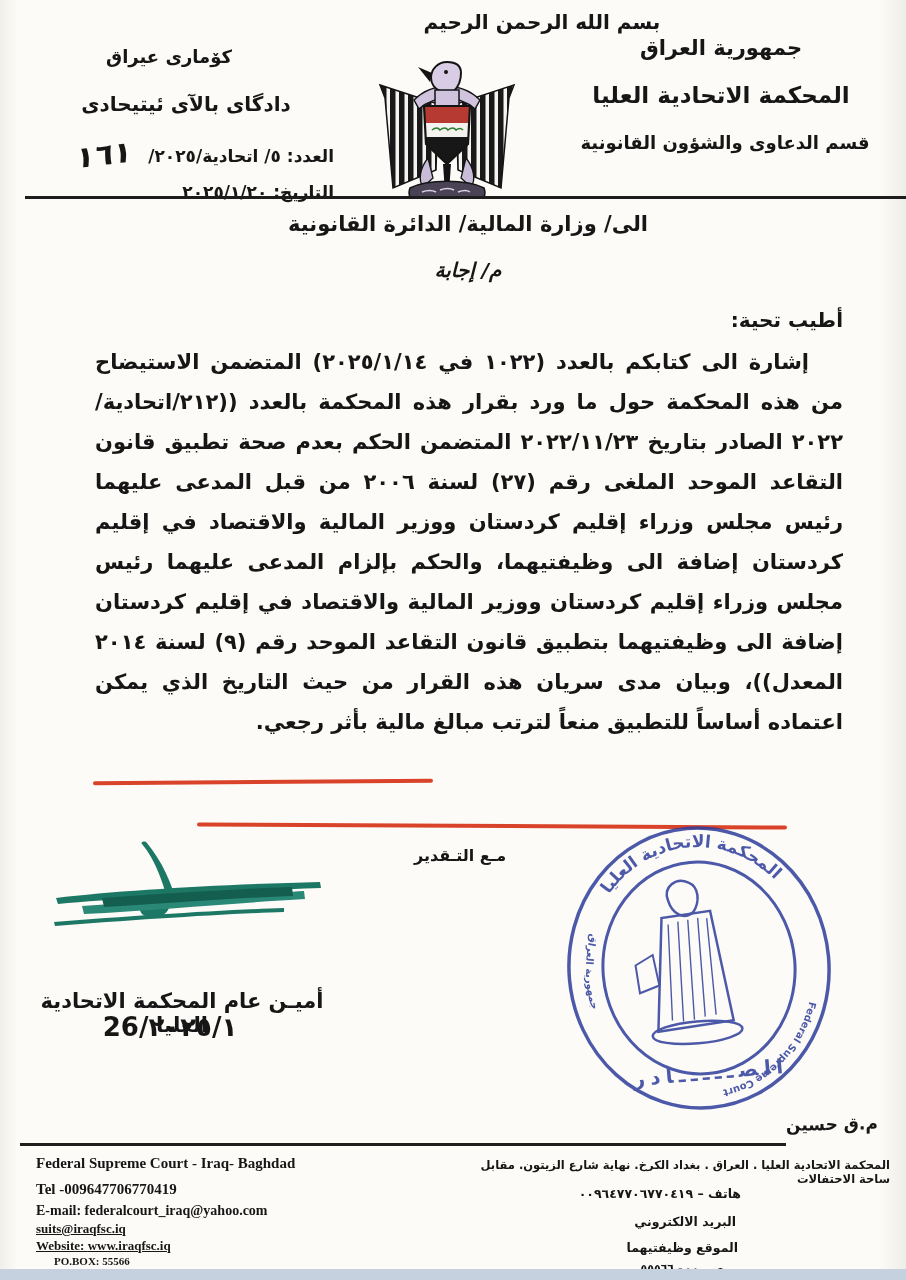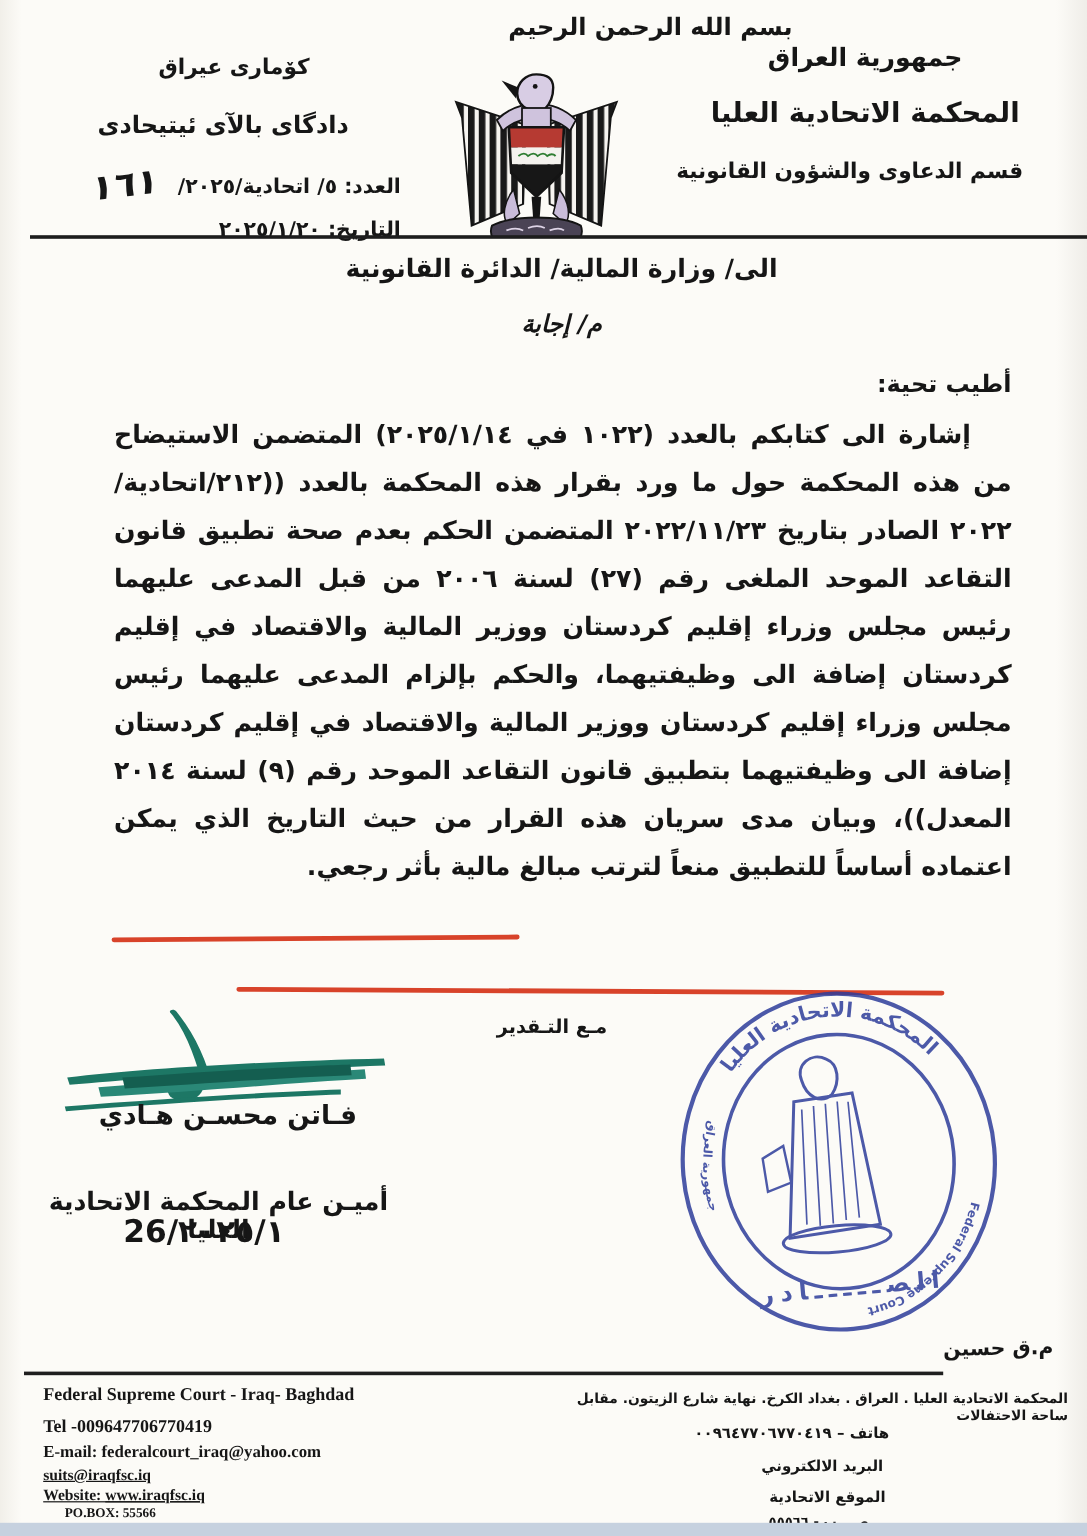--- a/index.html
+++ b/index.html
@@ -15,22 +15,22 @@
     color:#161616;
   }
   .abs{position:absolute;}
   .ar{direction:rtl;}
   .b{font-weight:bold;}
   .center{text-align:center;}
   
   .bismillah{left:392px;top:10px;width:300px;font-size:20px;}
   .hdr-right-1{left:561px;top:36px;width:320px;font-size:21px;}
   .hdr-right-2{left:561px;top:82px;width:320px;font-size:23px;}
-  .hdr-right-3{left:548px;top:132px;width:320px;font-size:18px;}
-  .hdr-left-1{left:35px;top:46px;width:320px;font-size:18px;}
+  .hdr-right-3{left:565px;top:132px;width:320px;font-size:18px;}
+  .hdr-left-1{left:9px;top:46px;width:320px;font-size:18px;}
   .hdr-left-2{left:26px;top:92px;width:320px;font-size:20px;}
   .numline{left:26px;top:134px;width:320px;font-size:17px;text-align:right;padding-right:12px;box-sizing:border-box;}
   .handwritten-num{display:inline-block;font-size:30px;transform:skewX(-12deg) rotate(-7deg) translateY(3px);margin-right:10px;letter-spacing:4px;}
   .dateline{left:26px;top:182px;width:320px;font-size:17px;text-align:right;padding-right:12px;box-sizing:border-box;}
   .top-rule{left:25px;top:196px;width:881px;height:3px;background:#1d1d1d;}
   .emblem{left:372px;top:52px;}
   
   .addr1{left:268px;top:212px;width:400px;font-size:21px;}
   .addr2{left:268px;top:258px;width:400px;font-size:20px;font-style:italic;}
   .greeting{right:63px;top:308px;font-size:20px;}
@@ -137,21 +137,20 @@
 
   <svg class="abs sig-svg" width="300" height="95" viewBox="0 0 300 95">
     <path d="M128,70 C122,48 114,22 100,6 C98,4 103,2 105,5 C119,22 131,46 135,68 Z" fill="#1d7765"></path>
     <path d="M112,56 C100,56 93,67 100,76 C109,83 123,80 127,70 C129,62 122,56 112,56 Z" fill="#1d7765"></path>
     <path d="M14,60 C80,52 190,46 278,44 L279,50 C196,53 84,60 16,66 Z" fill="#1d7765"></path>
     <path d="M40,68 C120,62 210,56 262,53 L263,61 C206,64 118,72 42,76 Z" fill="#2a8877"></path>
     <path d="M60,60 C140,54 220,50 250,49 L251,58 C190,60 120,66 62,69 Z" fill="#145e50"></path>
     <path d="M12,84 C90,78 180,72 242,70 L242,74 C180,76 92,82 13,88 Z" fill="#1d7765"></path>
   </svg>
 
-  <div class="abs sig-name b center ar">فـاتن محسـن هـادي</div>
   <div class="abs sig-title b center ar">أميـن عام المحكمة الاتحادية العليا</div>
   <div class="abs sig-date b center ar">٢٠٢٥/١/26</div>
 
   <svg class="abs stamp-svg" width="290" height="296" viewBox="0 0 290 296">
     <defs>
       <path id="arcTop" d="M 30,150 A 113,123 0 0 1 256,150"></path>
       <path id="arcRight" d="M 252,185 A 113,123 0 0 1 150,272"></path>
       <path id="arcLeft" d="M 40,100 A 113,123 0 0 0 34,185"></path>
     </defs>
     <g stroke="#2e3d9b" fill="none" transform="rotate(-5 143 148)">
@@ -186,17 +185,17 @@
     <div class="l4">suits@iraqfsc.iq</div>
     <div class="l5">
       <span>Website: </span><span class="url">www.iraqfsc.iq</span>
     </div>
     <div class="l6">PO.BOX: 55566</div>
   </div>
 
   <div class="abs f-ar-addr b ar">المحكمة الاتحادية العليا . العراق . بغداد الكرخ. نهاية شارع الزيتون. مقابل ساحة الاحتفالات</div>
   <div class="abs f-ar-tel b ar">هاتف – ٠٠٩٦٤٧٧٠٦٧٧٠٤١٩</div>
   <div class="abs f-ar-mail b ar">البريد الالكتروني</div>
-  <div class="abs f-ar-site b ar">الموقع الاتحادية</div>
+  <div class="abs f-ar-site b ar">الموقع وظيفتيهما</div>
   <div class="abs f-ar-pobox b ar">ص . ب - ٥٥٥٦٦</div>
 
   <div class="abs bottom-strip"></div>
 </div>
 
 </body></html>

